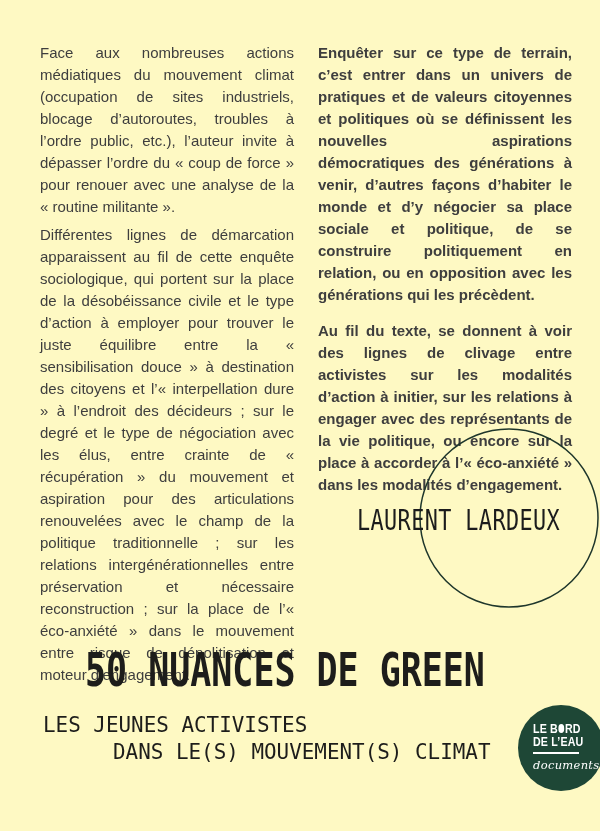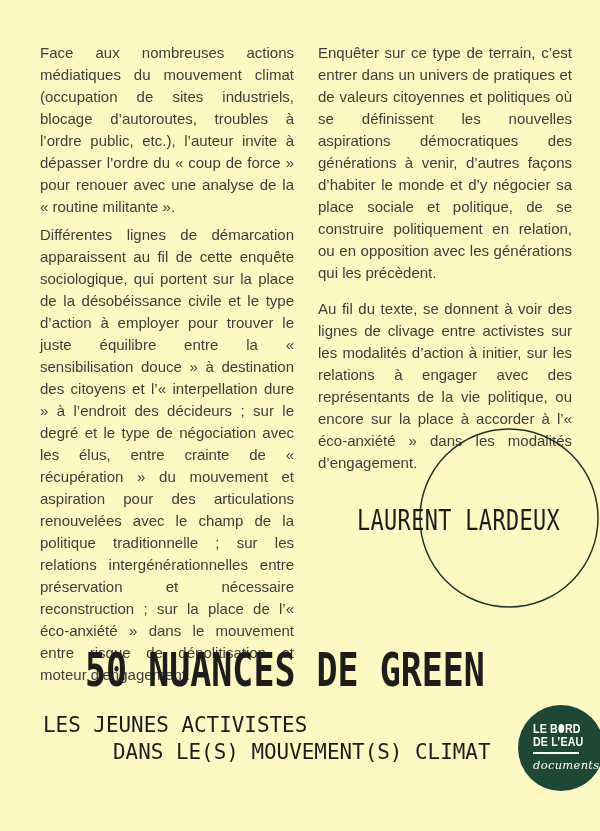--- a/index.html
+++ b/index.html
@@ -17,21 +17,21 @@
   .col {
     position: absolute;
     top: 42px;
     width: 254px;
     color: #3e3e3e;
     font-size: 15px;
     line-height: 22px;
     text-align: justify;
   }
   .col-left  { left: 40px; }
-  .col-right { left: 318px; }
+  .col-right { left: 318px; font-weight: bold; }
   .col p { margin: 0; }
   .col-left  p + p { margin-top: 6px; }
   .col-right p + p { margin-top: 14px; }
 
   
   .author-ring {
     position: absolute;
     left: 419px;
     top: 428px;
     width: 180px;

